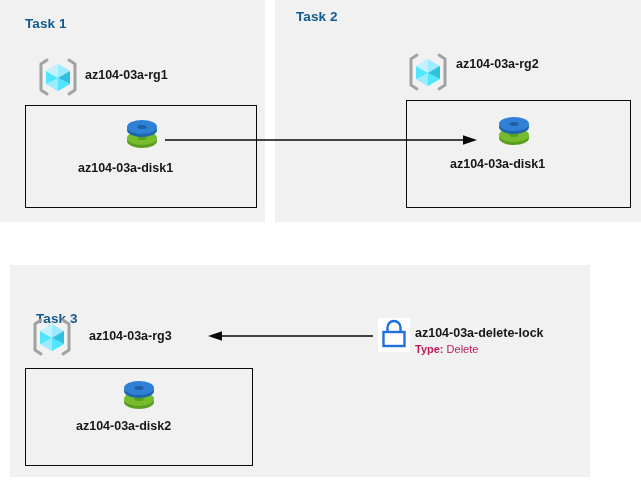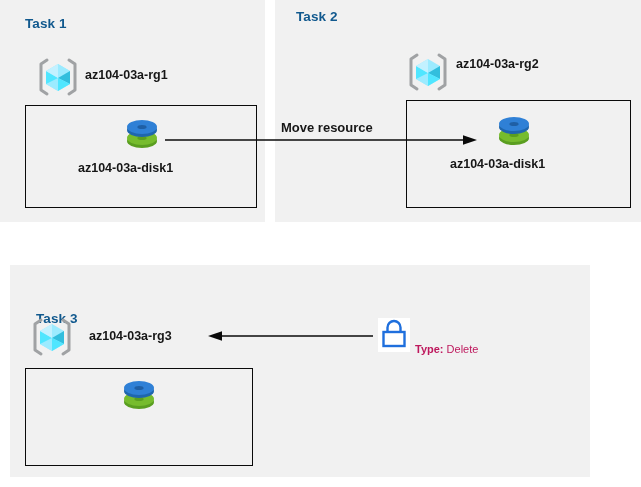--- a/index.html
+++ b/index.html
@@ -187,21 +187,20 @@
       <ellipse cx="22" cy="28" rx="15" ry="7" fill="#5a9e20"></ellipse>
       <ellipse cx="22" cy="25" rx="15" ry="7" fill="#76bc2d"></ellipse>
       <ellipse cx="22" cy="25" rx="4.6" ry="2.1" fill="#5a9e20"></ellipse>
       <ellipse cx="22" cy="17" rx="15" ry="7" fill="#1f66ad"></ellipse>
       <ellipse cx="22" cy="14" rx="15" ry="7" fill="#2f80d6"></ellipse>
       <ellipse cx="22" cy="14" rx="4.6" ry="2.1" fill="#1f5fa5"></ellipse>
     </svg>
   </div>
   <div class="label-bold" id="label-disk2">az104-03a-disk1</div>
 
-  <div class="label-bold" id="label-move">Move resource</div>
   <div class="connector" id="arrow-move">
     <svg viewBox="0 0 312 18" xmlns="http://www.w3.org/2000/svg">
       <line x1="0" y1="9" x2="300" y2="9" stroke="#0a0a0a" stroke-width="1.4"></line>
       <polygon points="312,9 298,4.2 298,13.8" fill="#0a0a0a"></polygon>
     </svg>
   </div>
 
   <div class="panel" id="panel-task3"></div>
   <div class="panel-title" id="title-task3">Task 3</div>
 
@@ -224,34 +223,36 @@
   <div class="disk-icon" id="disk-icon-3">
     <svg viewBox="0 0 44 44" xmlns="http://www.w3.org/2000/svg">
       <ellipse cx="22" cy="28" rx="15" ry="7" fill="#5a9e20"></ellipse>
       <ellipse cx="22" cy="25" rx="15" ry="7" fill="#76bc2d"></ellipse>
       <ellipse cx="22" cy="25" rx="4.6" ry="2.1" fill="#5a9e20"></ellipse>
       <ellipse cx="22" cy="17" rx="15" ry="7" fill="#1f66ad"></ellipse>
       <ellipse cx="22" cy="14" rx="15" ry="7" fill="#2f80d6"></ellipse>
       <ellipse cx="22" cy="14" rx="4.6" ry="2.1" fill="#1f5fa5"></ellipse>
     </svg>
   </div>
+  <div class="label-bold" id="label-disk3">az104-03a-disk2</div>
 
   <div class="connector" id="arrow-lock">
     <svg viewBox="0 0 165 18" xmlns="http://www.w3.org/2000/svg">
       <line x1="12" y1="9" x2="165" y2="9" stroke="#0a0a0a" stroke-width="1.4"></line>
       <polygon points="0,9 14,4.2 14,13.8" fill="#0a0a0a"></polygon>
     </svg>
   </div>
 
   <div class="lock-icon">
     <svg viewBox="0 0 32 34" xmlns="http://www.w3.org/2000/svg">
       <path d="M9.5 14 L9.5 9.5 A6.5 6.5 0 0 1 22.5 9.5 L22.5 14" fill="none" stroke="#1f6fdd" stroke-width="2.4"></path>
       <rect x="5.5" y="14" width="21" height="14" fill="#ffffff" stroke="#1f6fdd" stroke-width="2.4"></rect>
     </svg>
   </div>
 
+  <div class="label-bold" id="label-lock-name">az104-03a-delete-lock</div>
 
   <div id="lock-type-row">
     <span class="k">Type:</span>
     <span class="v">Delete</span>
   </div>
 
 </div>
 
 </body></html>

